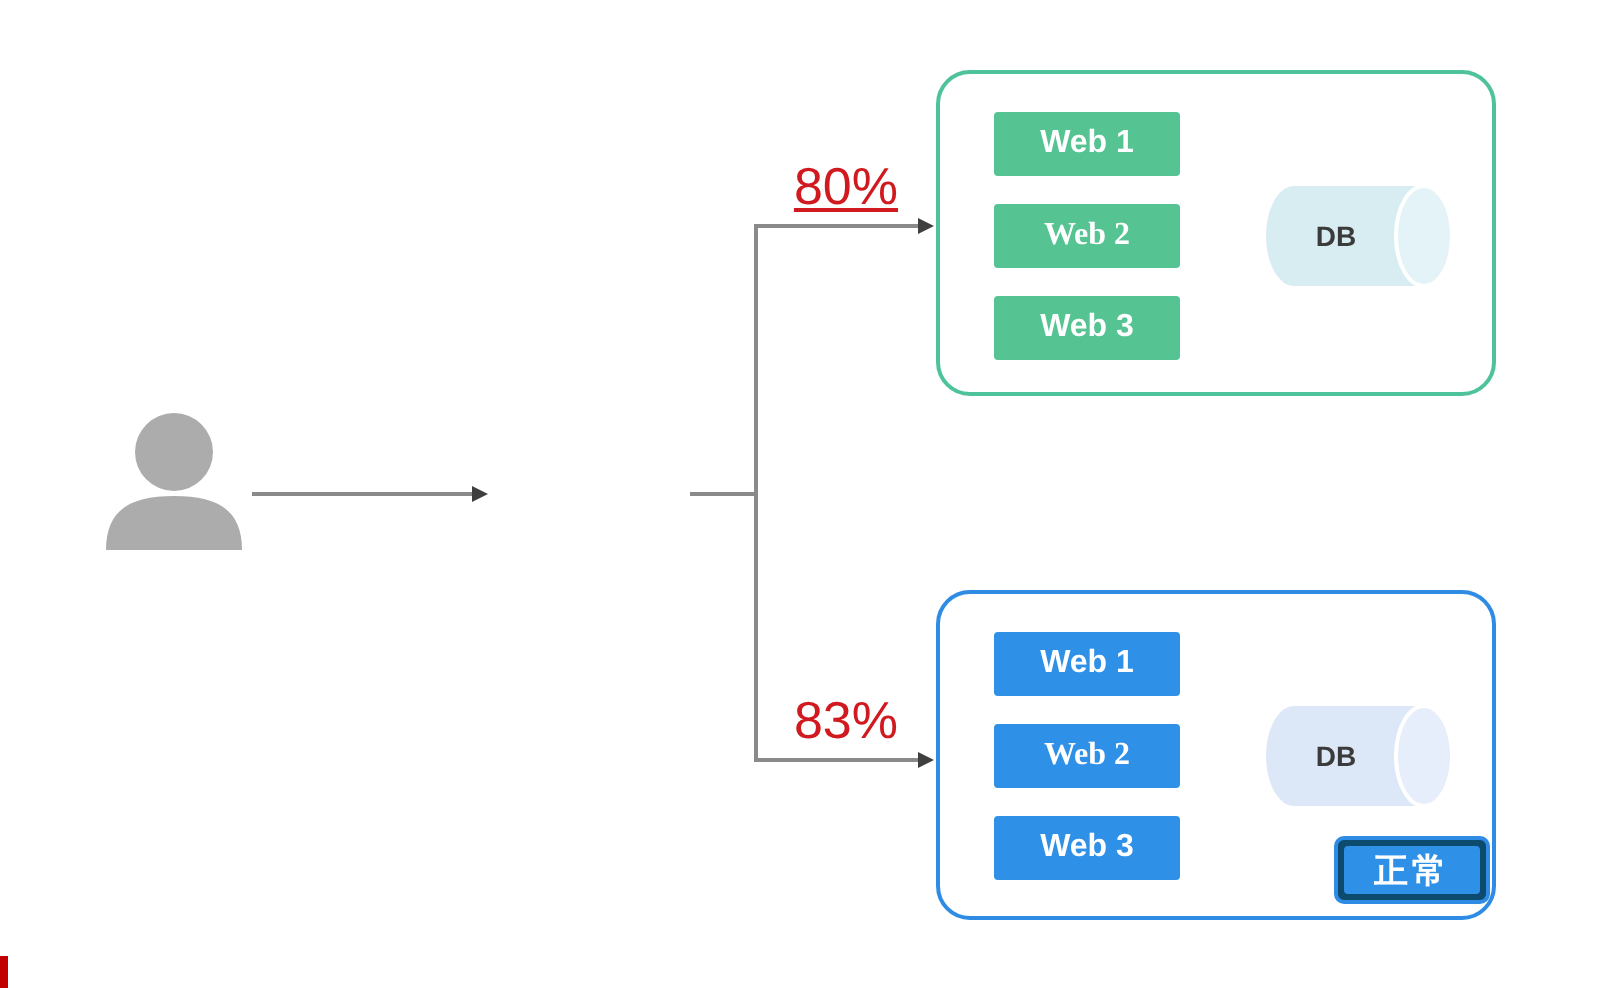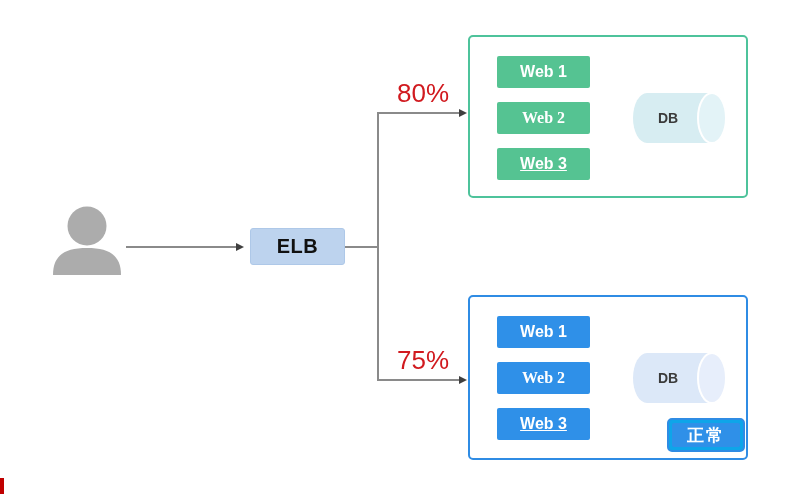--- a/index.html
+++ b/index.html
@@ -25,43 +25,43 @@
   }
   .elb-box .lbl{font-size:20px;font-weight:700;color:#111111;letter-spacing:.5px;}
   
   .pct{
     position:absolute;width:90px;text-align:center;
     font-size:26px;color:#d11a1f;font-weight:400;
   }
   
   .group{
     position:absolute;left:468px;width:280px;background:#ffffff;
-    border-radius:5px;box-sizing:border-box;
+    border-radius:17px;box-sizing:border-box;
   }
   .group.green{top:35px;height:163px;border:2px solid #4ec39b;}
   .group.blue{top:295px;height:165px;border:2px solid #2f8ce4;}
   .srv{
     position:absolute;left:27px;width:93px;height:32px;border-radius:2px;
     display:flex;align-items:center;justify-content:center;
     color:#ffffff;font-size:16px;font-weight:700;
   }
   .group.green .srv{background:#55c392;}
   .group.blue  .srv{background:#2f90e8;}
-  .srv.s1{top:19px;} .srv.s2{top:65px;font-family:Liberation Serif, serif;} .srv.s3{top:111px;text-decoration:underline;}
+  .srv.s1{top:19px;} .srv.s2{top:65px;font-family:Liberation Serif, serif;} .srv.s3{top:111px;}
   
   .cyl{position:absolute;left:162px;top:55px;width:95px;height:52px;}
   .cyl .db-lbl{
     position:absolute;left:0;top:0;width:72px;height:52px;
     display:flex;align-items:center;justify-content:center;
     font-size:14px;font-weight:700;color:#3b3b3b;
   }
   
   .badge{
     position:absolute;left:197px;top:121px;width:78px;height:34px;
-    border:2px solid #2f8ce4;border-radius:5px;background:#0ea5e9;
+    border:2px solid #2f8ce4;border-radius:5px;background:#0c4a6e;
     box-sizing:border-box;display:flex;align-items:flex-start;justify-content:center;
     padding:3px;
   }
   .badge .inner{
     width:100%;height:100%;background:#2f90e8;border-radius:2px;
     display:flex;align-items:center;justify-content:center;
     color:#ffffff;font-size:17px;font-weight:700;letter-spacing:2px;
   }
   
   .accent{position:absolute;left:0;top:478px;width:4px;height:16px;background:#c00000;}
@@ -74,34 +74,31 @@
   <div class="user">
     <svg width="74" height="70" viewBox="0 0 74 70">
       <circle cx="37" cy="21" r="19.5" fill="#acacac"></circle>
       <path d="M3,70 C3,50 15,43 37,43 C59,43 71,50 71,70 Z" fill="#acacac"></path>
     </svg>
   </div>
 
   <div class="hline" style="left:126px;top:246px;width:110px;"></div>
   <div class="arrowhead-right" style="left:236px;top:243px;"></div>
 
-  <div class="elb-box">
-    <span class="lbl">ELB</span>
-  </div>
 
   <div class="hline" style="left:345px;top:246px;width:33px;"></div>
   <div class="vline" style="left:377px;top:113px;height:267px;"></div>
 
   <div class="hline" style="left:377px;top:112px;width:82px;"></div>
   <div class="arrowhead-right" style="left:459px;top:109px;"></div>
-  <div class="pct" style="left:378px;top:78px;">80%</div>
+  <div class="pct" style="left:378px;top:78px;text-decoration:underline;">80%</div>
 
   <div class="hline" style="left:377px;top:379px;width:82px;"></div>
   <div class="arrowhead-right" style="left:459px;top:376px;"></div>
-  <div class="pct" style="left:378px;top:345px;">75%</div>
+  <div class="pct" style="left:378px;top:345px;">83%</div>
 
   <div class="group green">
     <div class="srv s1">
       <span>Web 1</span>
     </div>
     <div class="srv s2">
       <span>Web 2</span>
     </div>
     <div class="srv s3">
       <span>Web 3</span>

